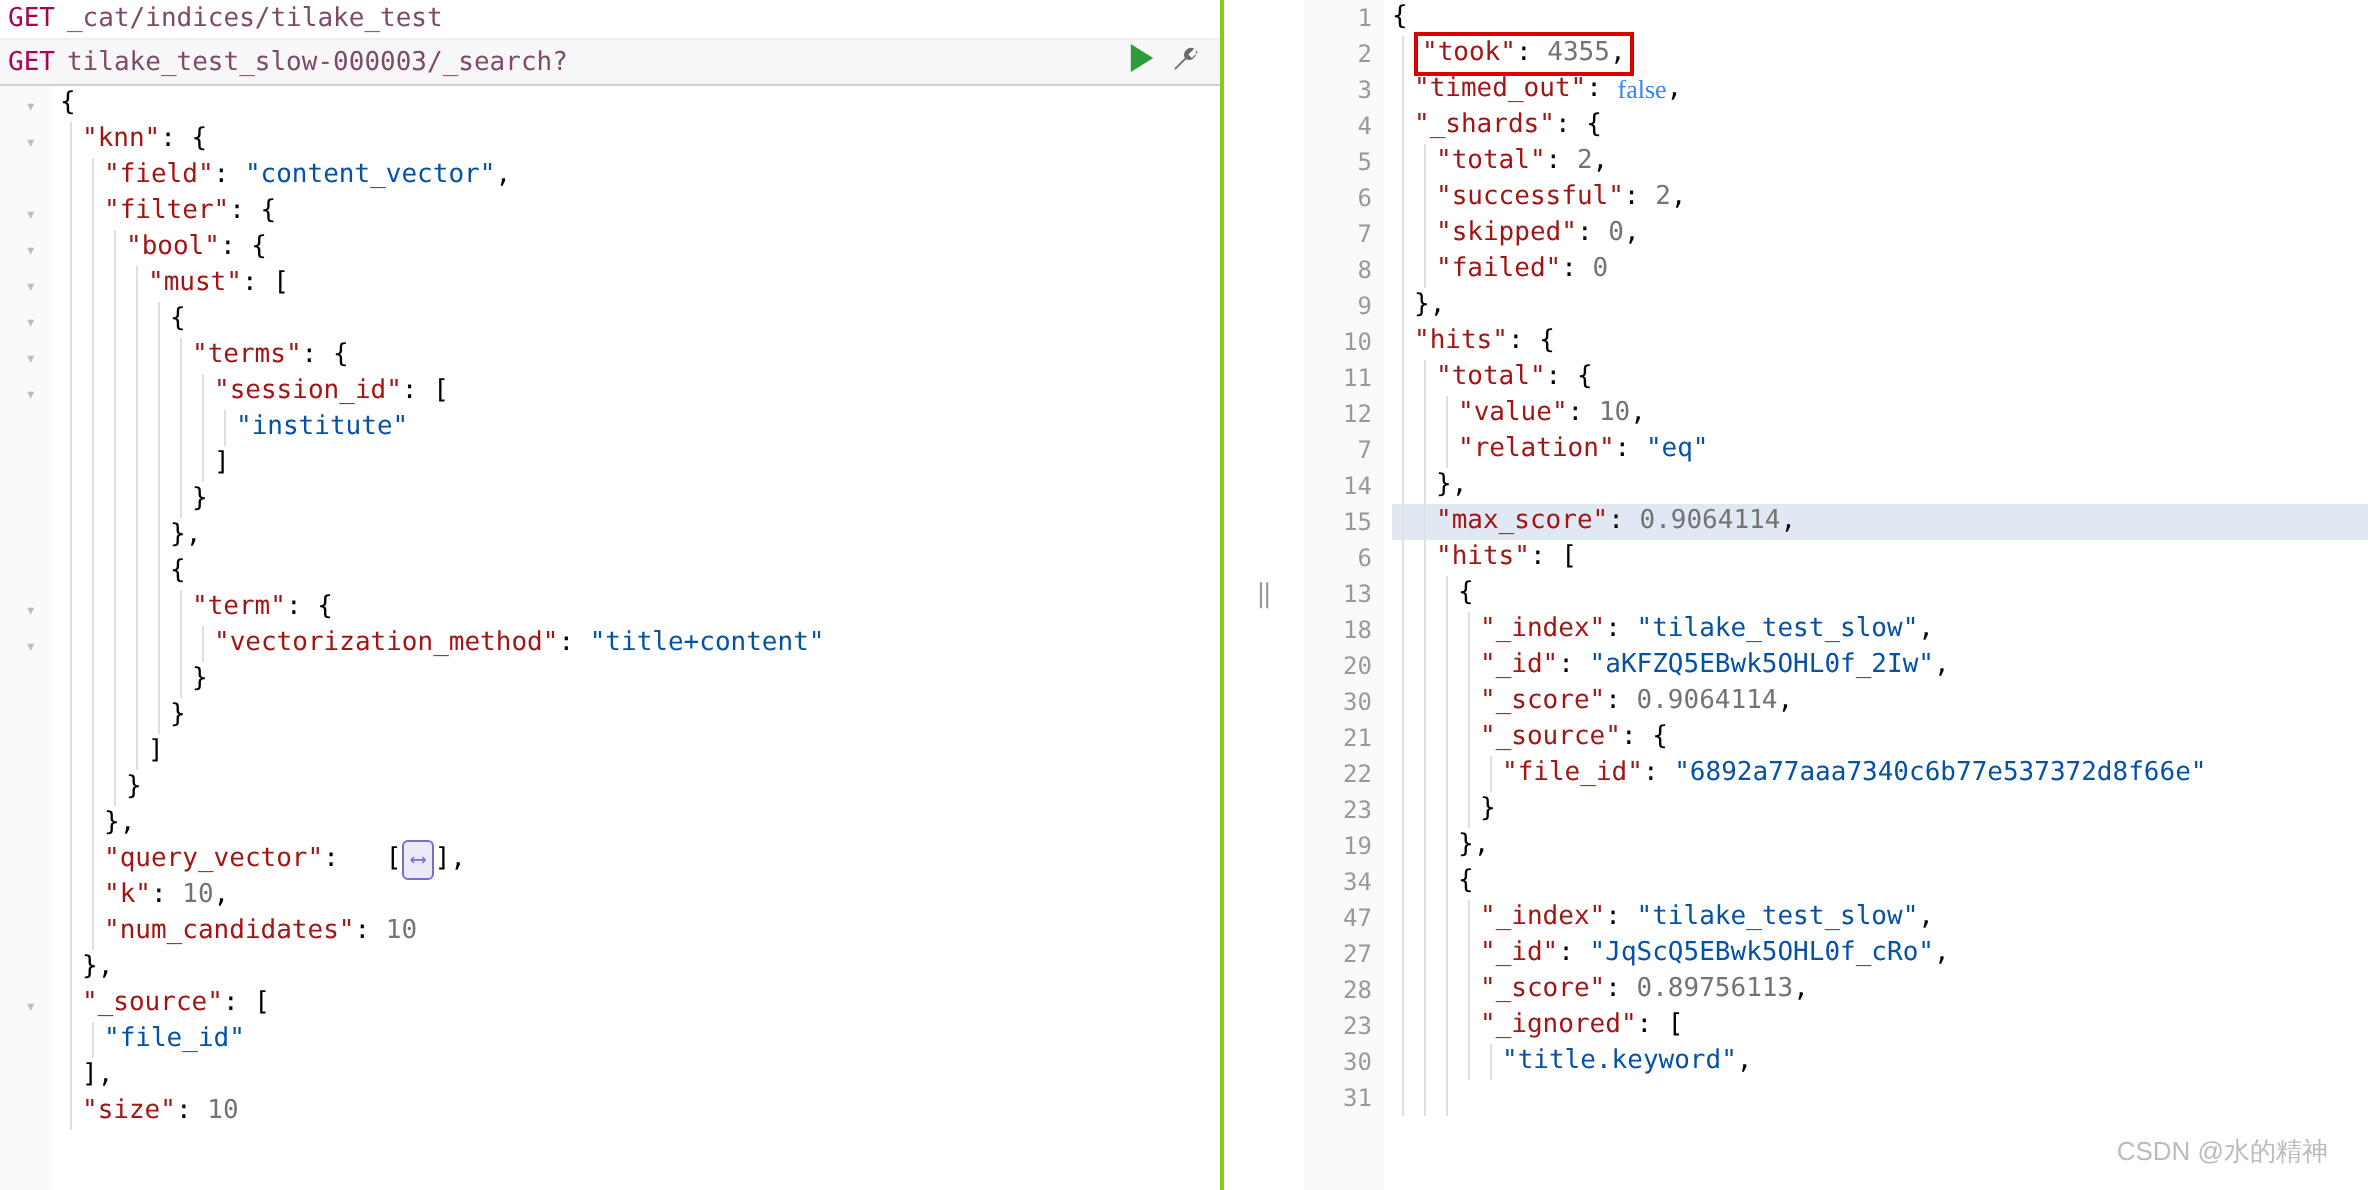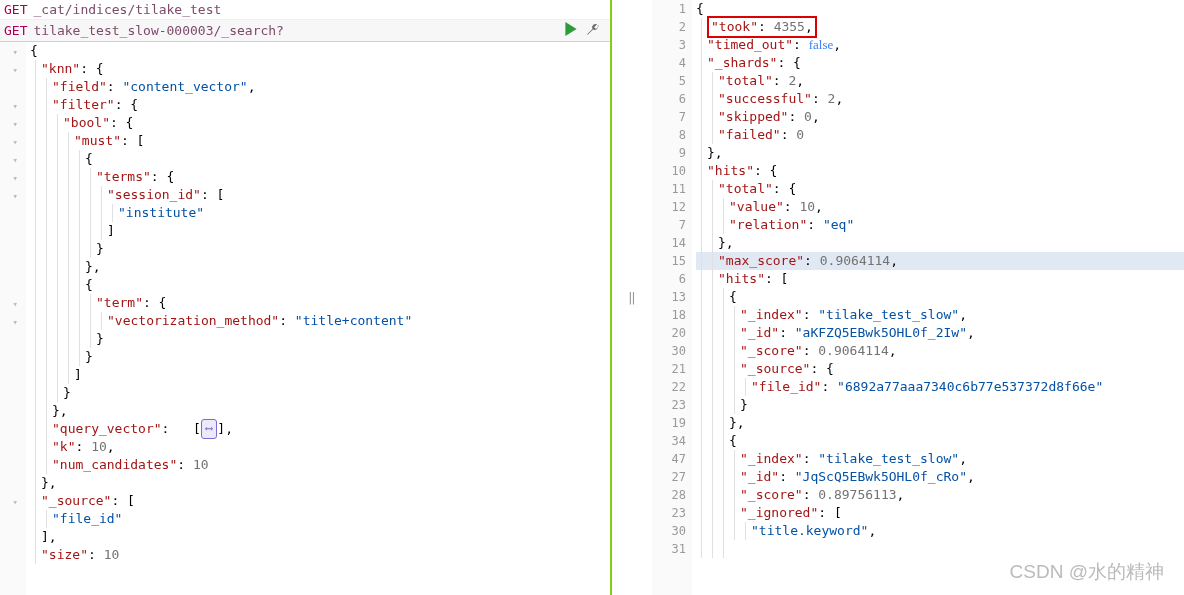--- a/index.html
+++ b/index.html
@@ -21,21 +21,21 @@
   .code .row { height:18px; display:flex; align-items:center; }
   .code .row.hl { background:#dfe8f3; }
   .k { color:#a31515; } 
   .s { color:#0451a5; } 
   .n { color:#737373; } 
   .pn { color:#000; }   
   .b { color:#3b82f6;font-family:Liberation Serif, serif; } 
   .guide { border-left:1px solid #e0e0e0; margin-left:5px; padding-left:5px; display:inline-block; height:18px; vertical-align:top; }
   .badge { display:inline-block; border:1px solid #7a6ccf; border-radius:3px; padding:0 4px; font-size:11px; color:#7a6ccf; background:#ece9fa; }
   .redbox { border:2px solid #dd0000; padding:0 2px; }
-  .watermark { position:fixed; right:20px; bottom:10px; color:#bbb; font-size:19px; font-family: sans-serif; pointer-events:none;margin-left:45px; }
+  .watermark { position:fixed; right:20px; bottom:10px; color:#bbb; font-size:13px; font-family: sans-serif; pointer-events:none;margin-left:45px; }
   .play-icon svg { fill:#2e9c3a; }
   .wrench-icon svg { fill:#6a6a6a; }
   .right-gut { width:40px; color:#999; font-size:12px; text-align:right; padding-right:6px; background:#fafafa; user-select:none; }
   .right-gut .ln { height:18px; line-height:18px; }
 </style>
 </head>
 <body>
 
 <div class="layout">
 

